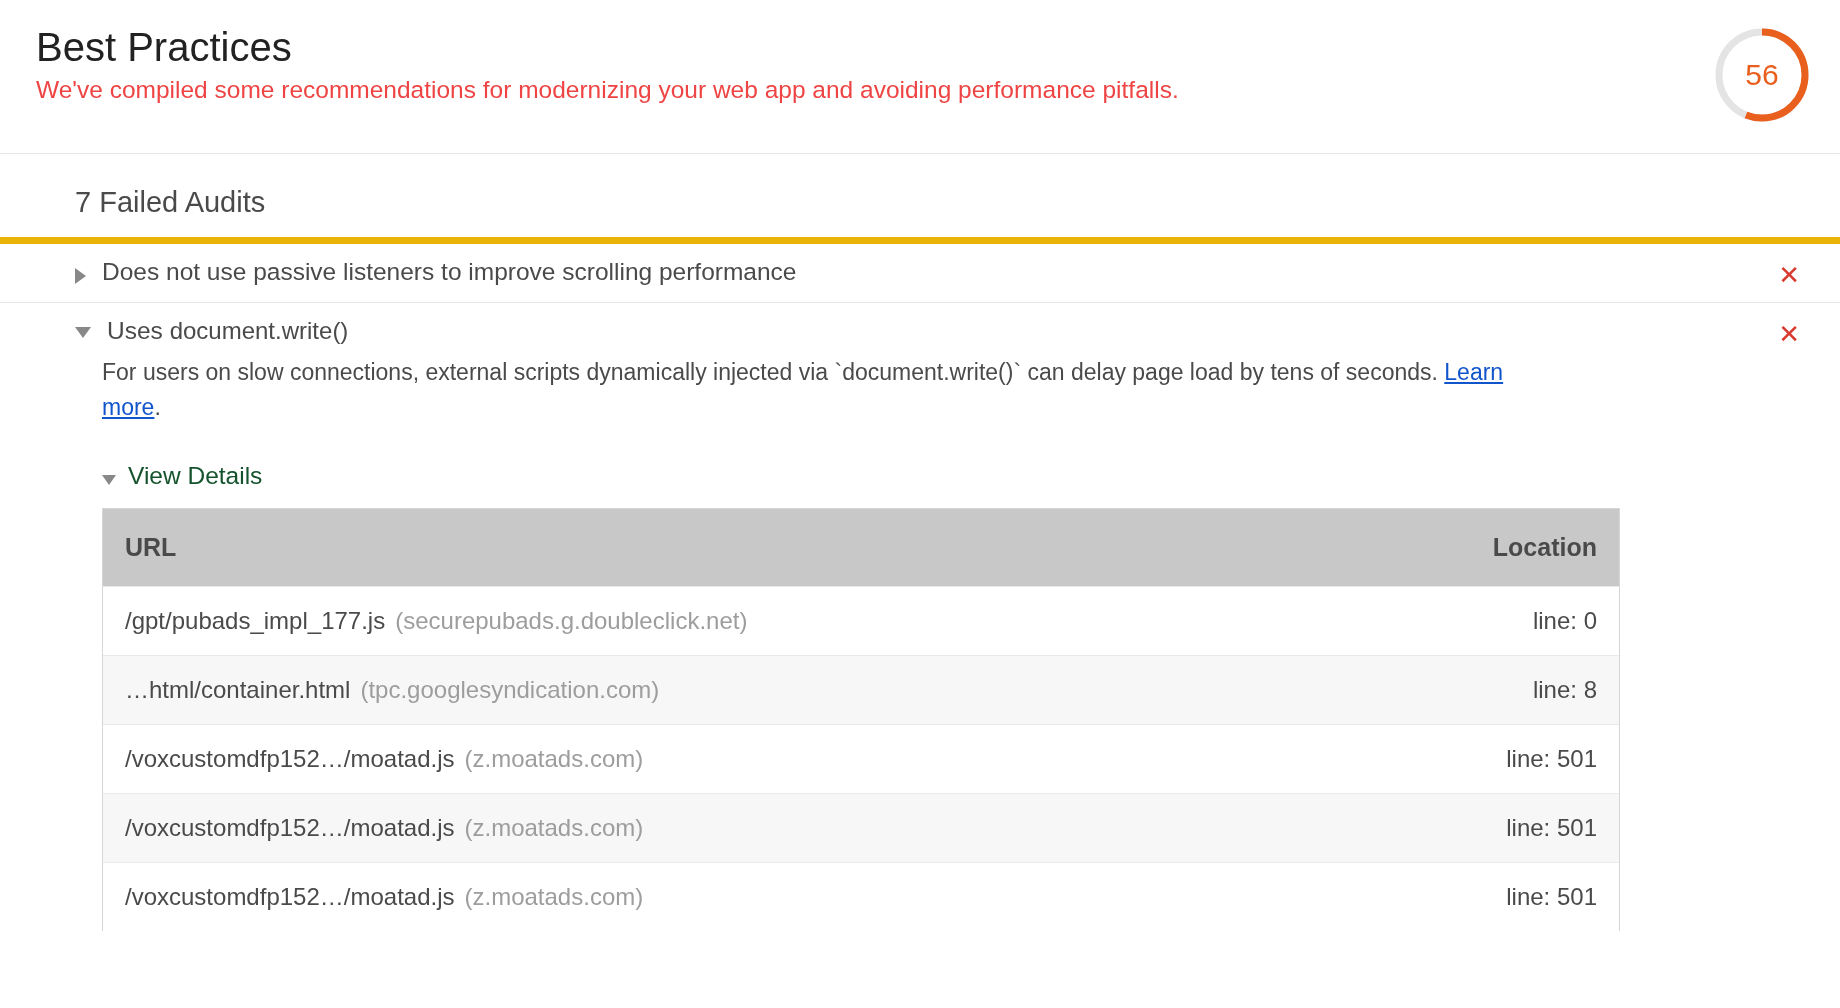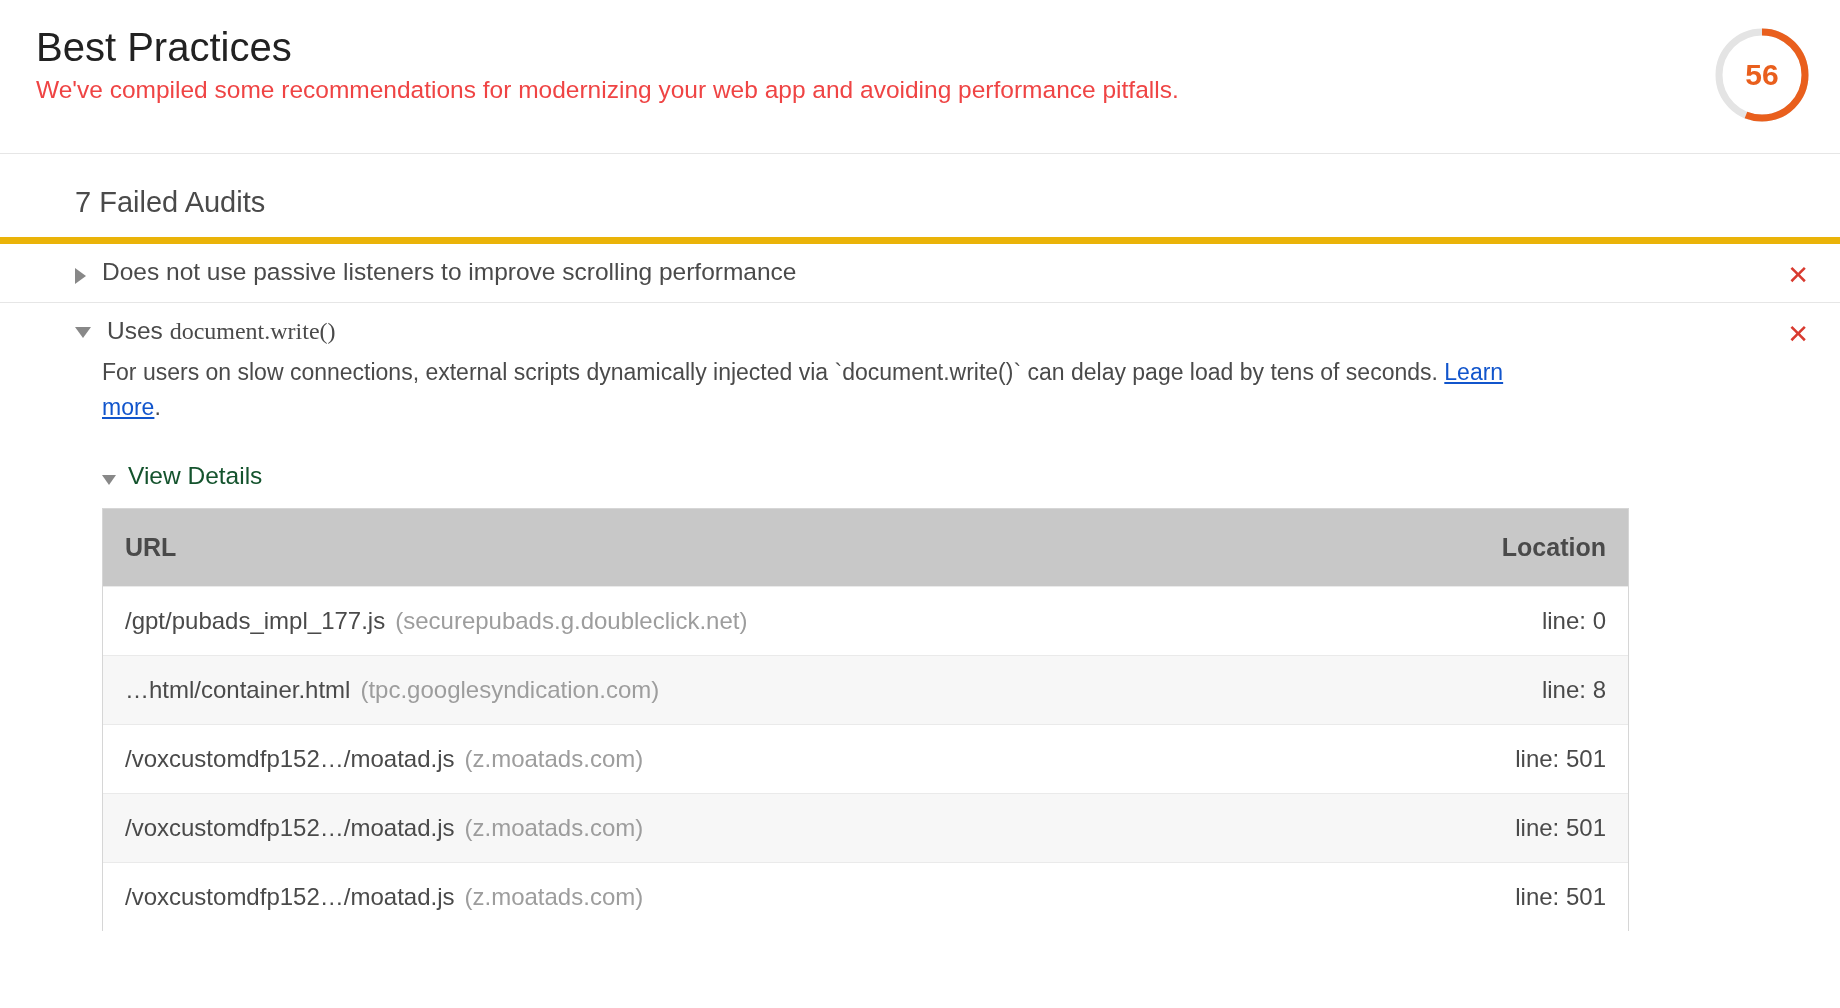--- a/index.html
+++ b/index.html
@@ -33,32 +33,32 @@
     width: 96px; height: 96px;
     margin-right: 10px;
     margin-top: 2px;
   }
   .score-ring svg { transform: rotate(-90deg); }
   .score-ring .bg { stroke: #e4e4e4; }
   .score-ring .fg { stroke: #e95f1d; stroke-linecap: butt; }
   .score-val {
     position: absolute; inset: 0;
     display: flex; align-items: center; justify-content: center;
-    font-size: 30px; color: #e95f1d; font-weight: 700;
+    font-size: 30px; color: #e95f1d; font-weight: 400;
   }
   .body { padding: 18px 0 0 0; }
   .section-title {
     font-size: 29px;
     color: #4a4a4a;
     padding: 14px 0 18px 75px;
     border-bottom: 7px solid #eab308;
   }
   .audit {
     border-bottom: 1px solid #e6e6e6;
-    padding: 14px 31px 14px 75px;
+    padding: 14px 40px 14px 75px;
   }
   .audit-head {
     display: flex;
     align-items: flex-start;
   }
   .tri {
     display: inline-block;
     width: 0; height: 0;
     margin-right: 16px;
     margin-top: 10px;
@@ -80,21 +80,21 @@
     border-top: 10px solid #888;
     margin-top: 8px;
     margin-right: 12px;
   }
   .audit-label {
     font-size: 24.5px;
     color: #4a4a4a;
     flex: 1;
   }
   .audit-label code {
-    font-family: Liberation Serif, serif;
+    font-family: Liberation Sans, sans-serif;
     font-size: 24px;
   }
   .fail-x {
     color: #d83a2f;
     font-size: 26px;
     font-weight: 400;
     line-height: 1;
     padding-top: 4px;
   }
   .audit.open { padding-bottom: 0; border-bottom: none; }

